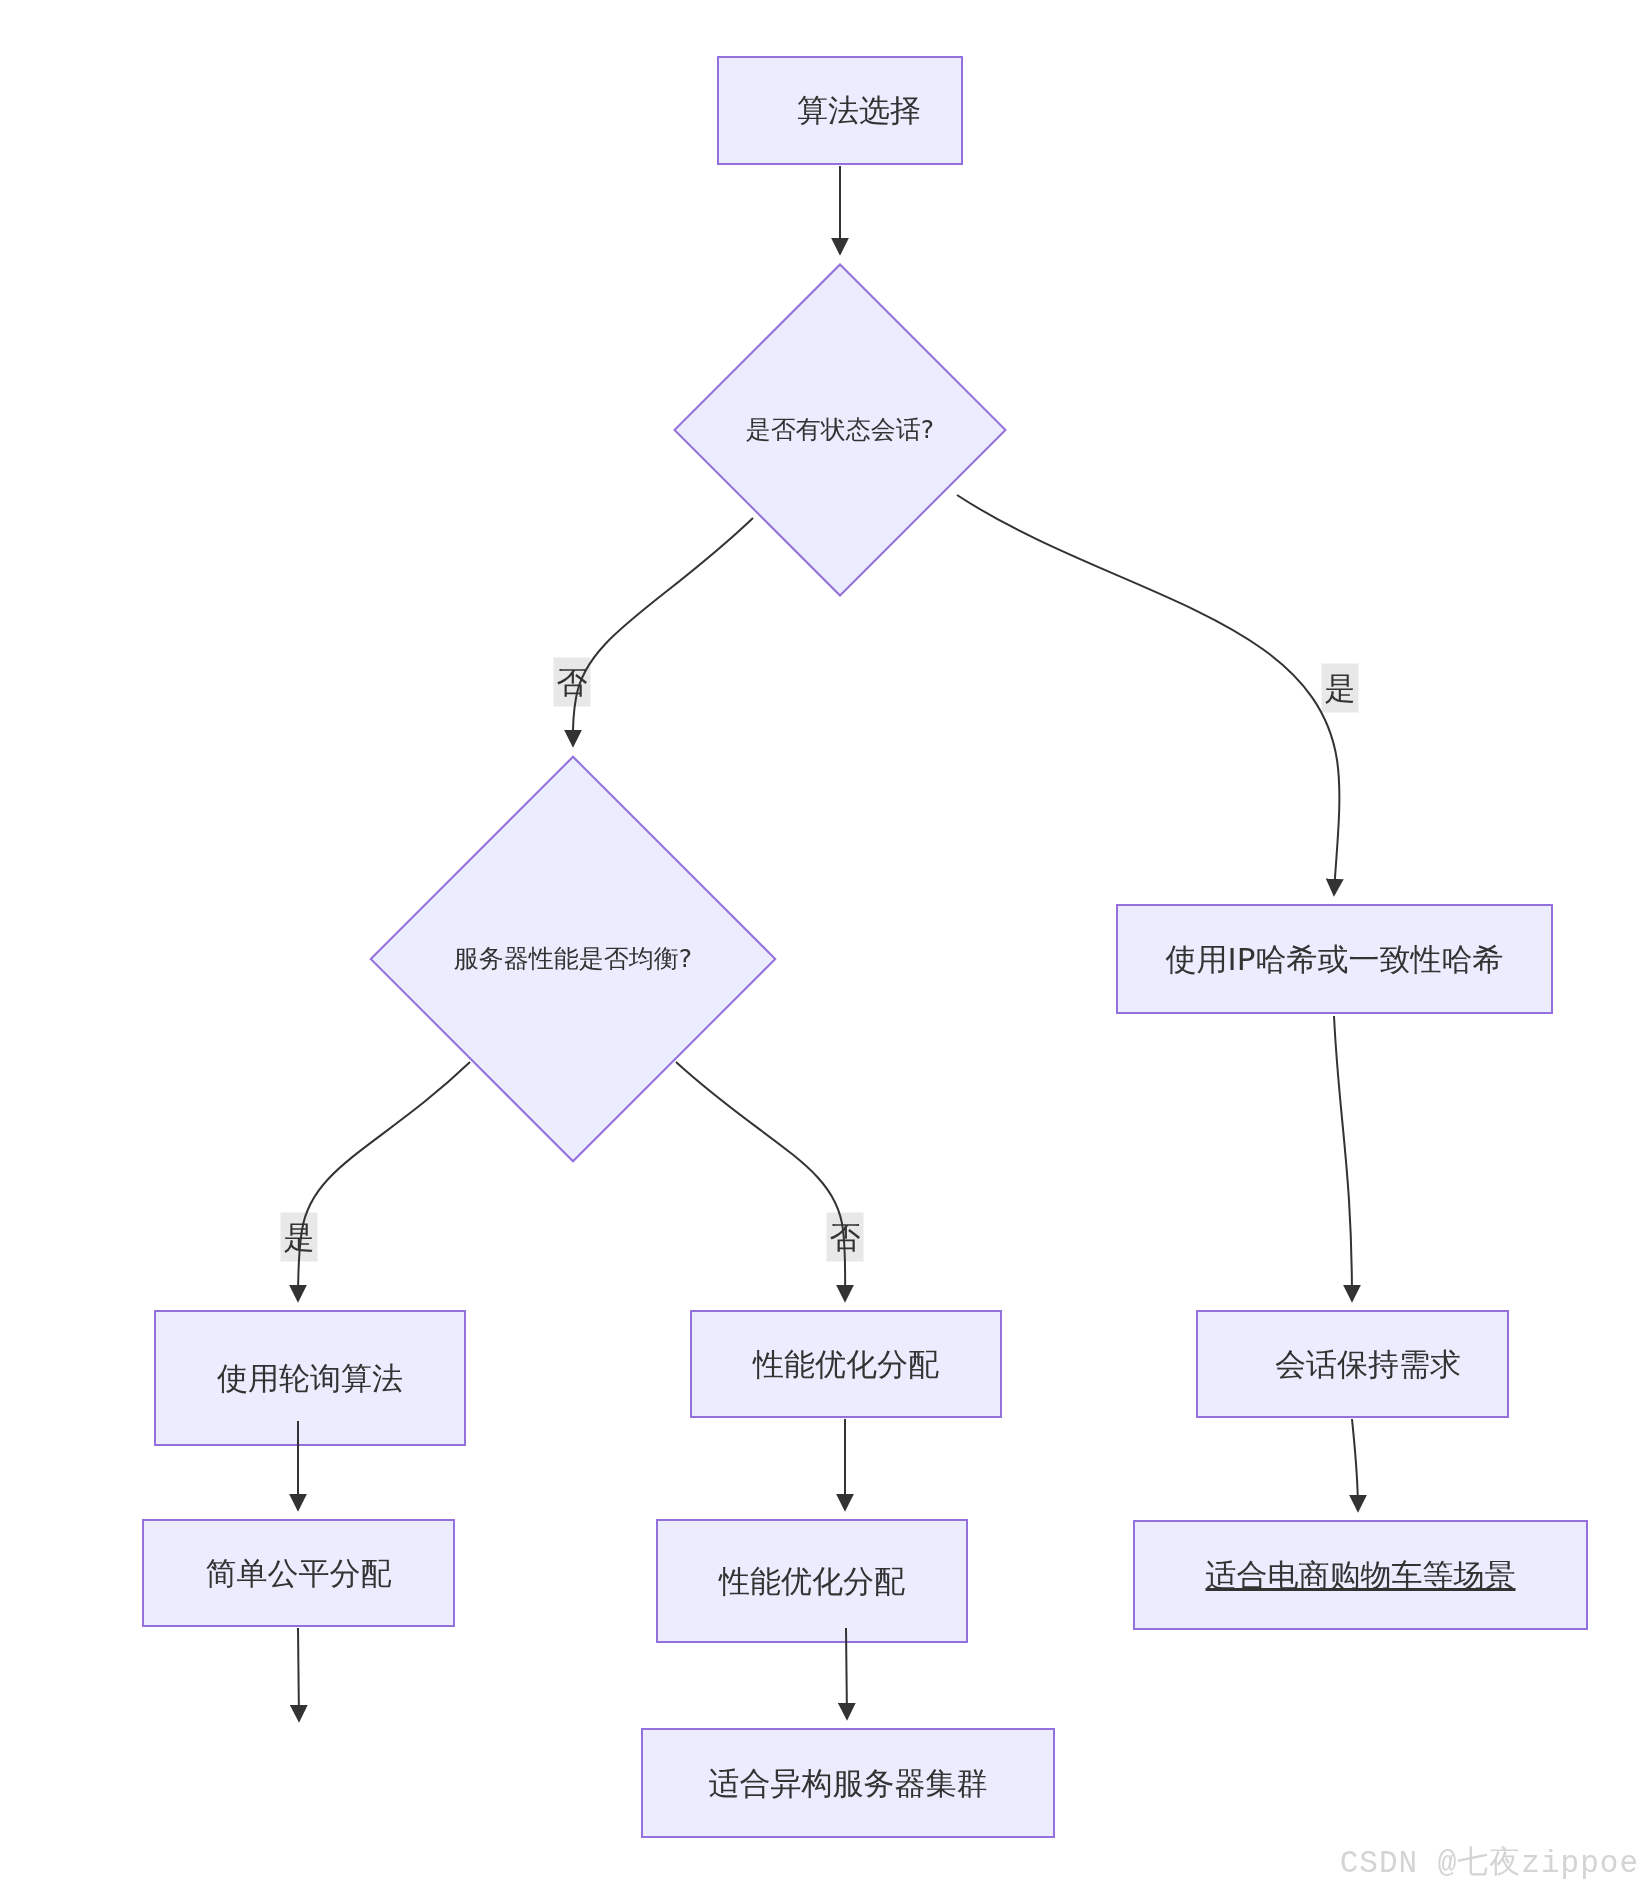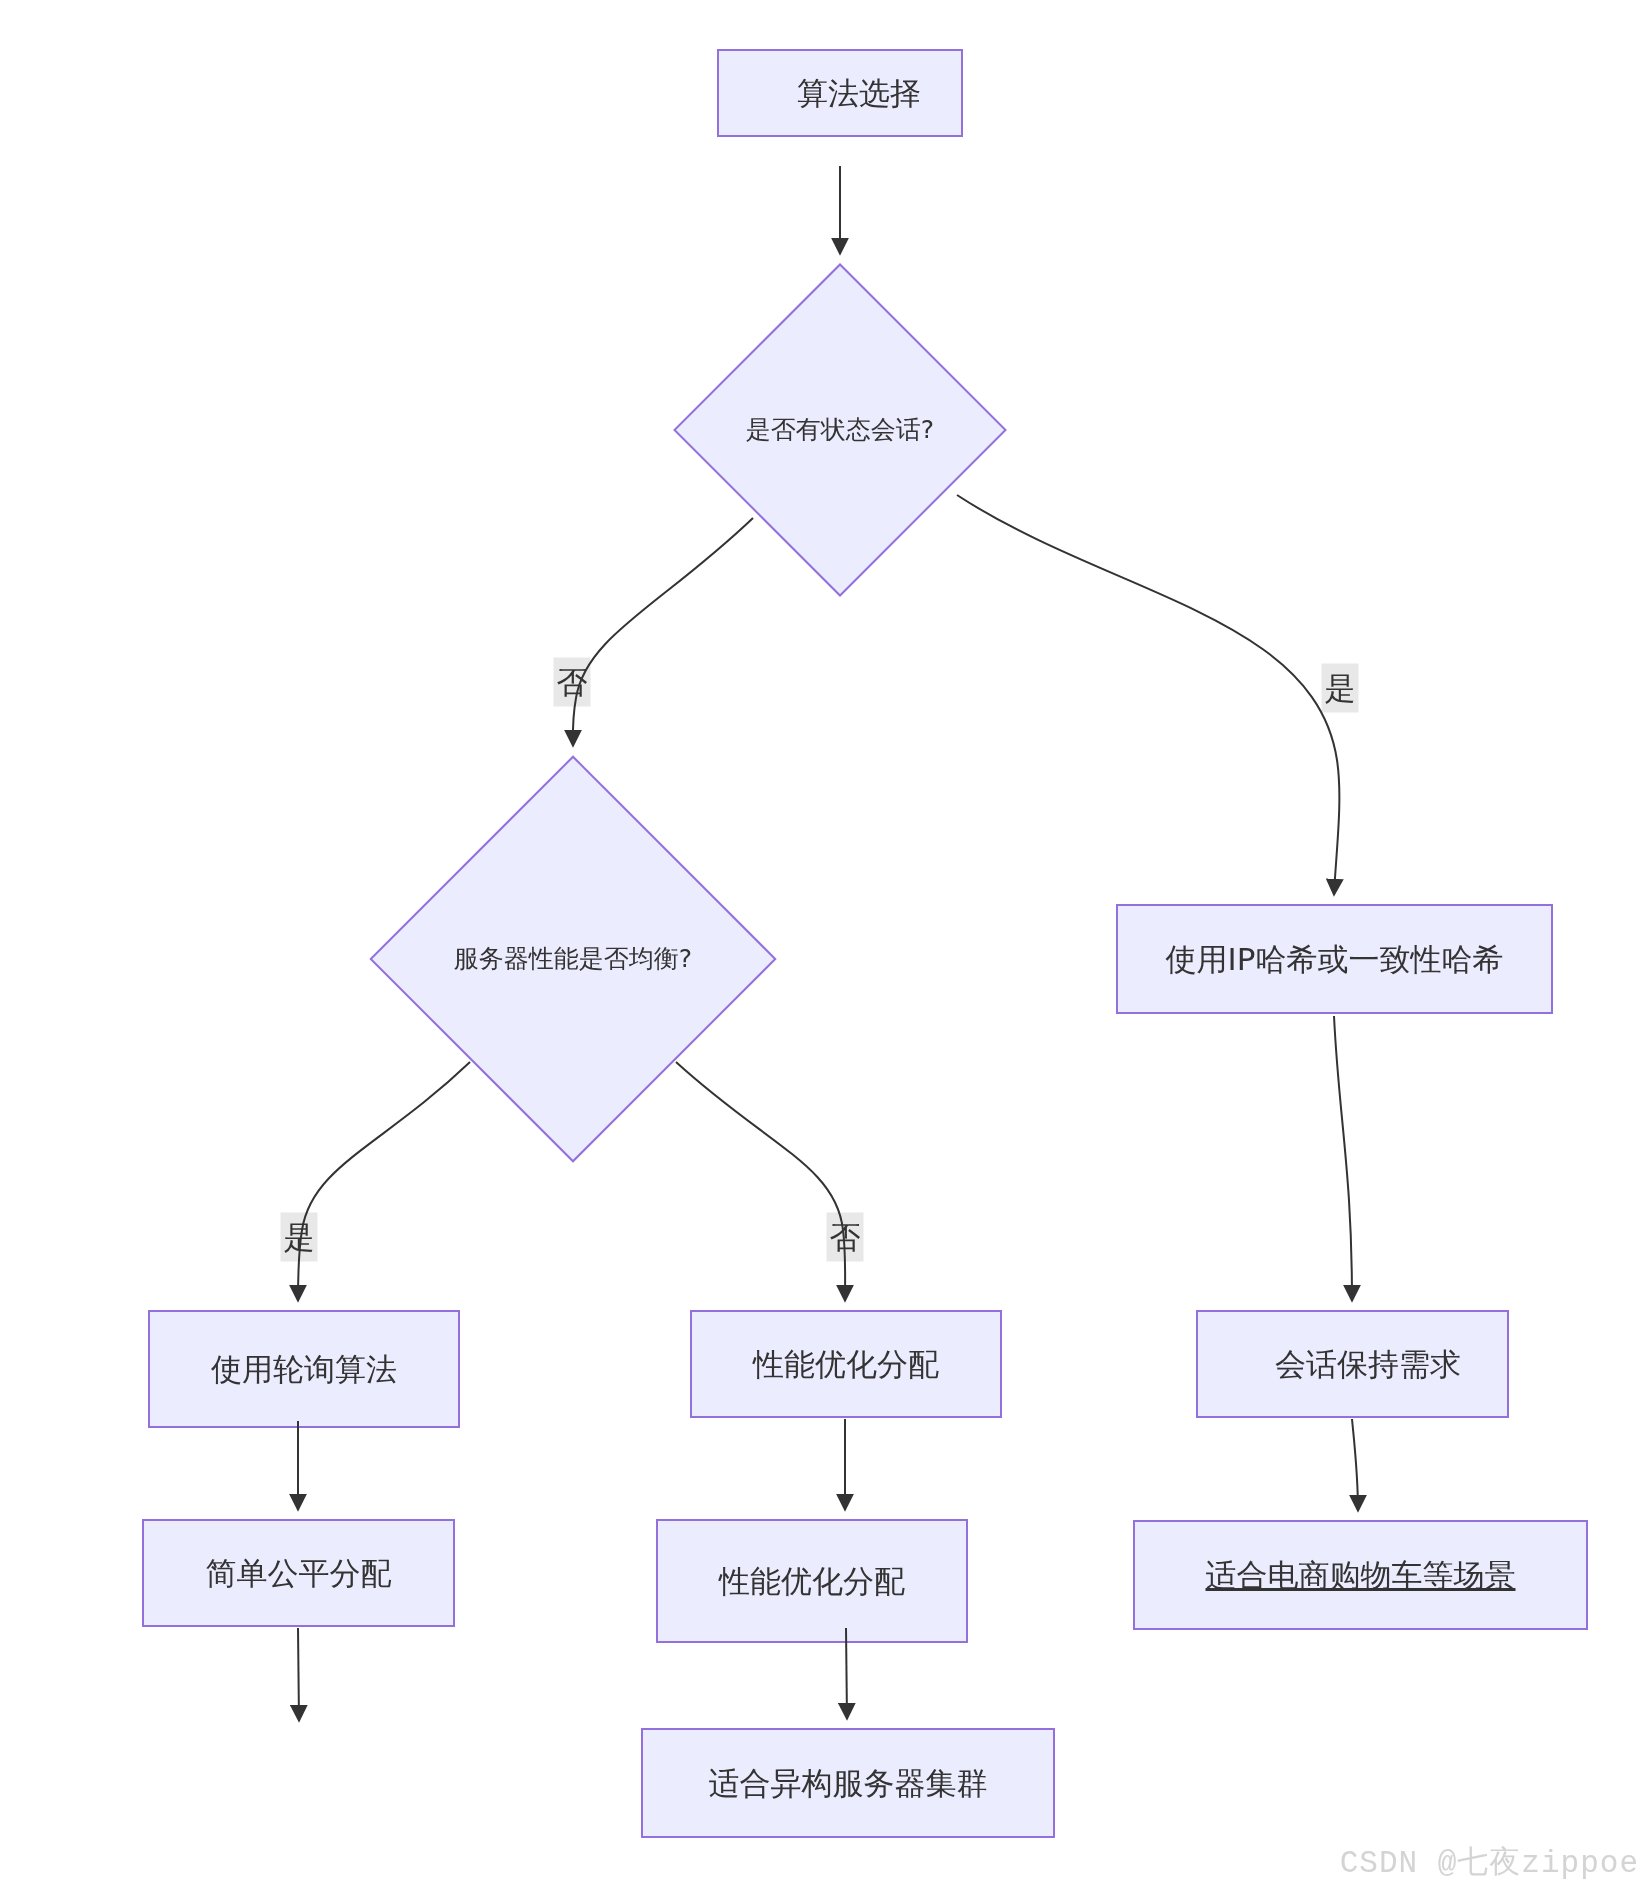--- a/index.html
+++ b/index.html
@@ -87,29 +87,29 @@
       <path d="M 676,1062 C 768,1146 836,1166 843,1230 C 846,1254 845,1280 845,1301" marker-end="url(#arrow)"></path>
       <path d="M 1334,1016 C 1339,1120 1352,1170 1352,1301" marker-end="url(#arrow)"></path>
       <path d="M 298,1421 L 298,1510" marker-end="url(#arrow)"></path>
       <path d="M 845,1419 L 845,1510" marker-end="url(#arrow)"></path>
       <path d="M 1352,1419 C 1355,1450 1358,1475 1358,1511" marker-end="url(#arrow)"></path>
       <path d="M 298,1628 L 299,1721" marker-end="url(#arrow)"></path>
       <path d="M 846,1628 L 847,1719" marker-end="url(#arrow)"></path>
     </g>
   </svg>
 
-  <div class="node" style="left:717px;top:49px;width:246px;height:88px;padding-left:38px;">
+  <div class="node" style="left:717px;top:56px;width:246px;height:109px;padding-left:38px;">
     <span>算法选择</span>
   </div>
 
   <div class="node" style="left:1116px;top:904px;width:437px;height:110px;">
     <span>使用IP哈希或一致性哈希</span>
   </div>
 
-  <div class="node" style="left:148px;top:1310px;width:312px;height:118px;">
+  <div class="node" style="left:154px;top:1310px;width:312px;height:136px;">
     <span>使用轮询算法</span>
   </div>
 
   <div class="node" style="left:690px;top:1310px;width:312px;height:108px;">
     <span>性能优化分配</span>
   </div>
 
   <div class="node" style="left:1196px;top:1310px;width:313px;height:108px;padding-left:31px;">
     <span>会话保持需求</span>
   </div>

